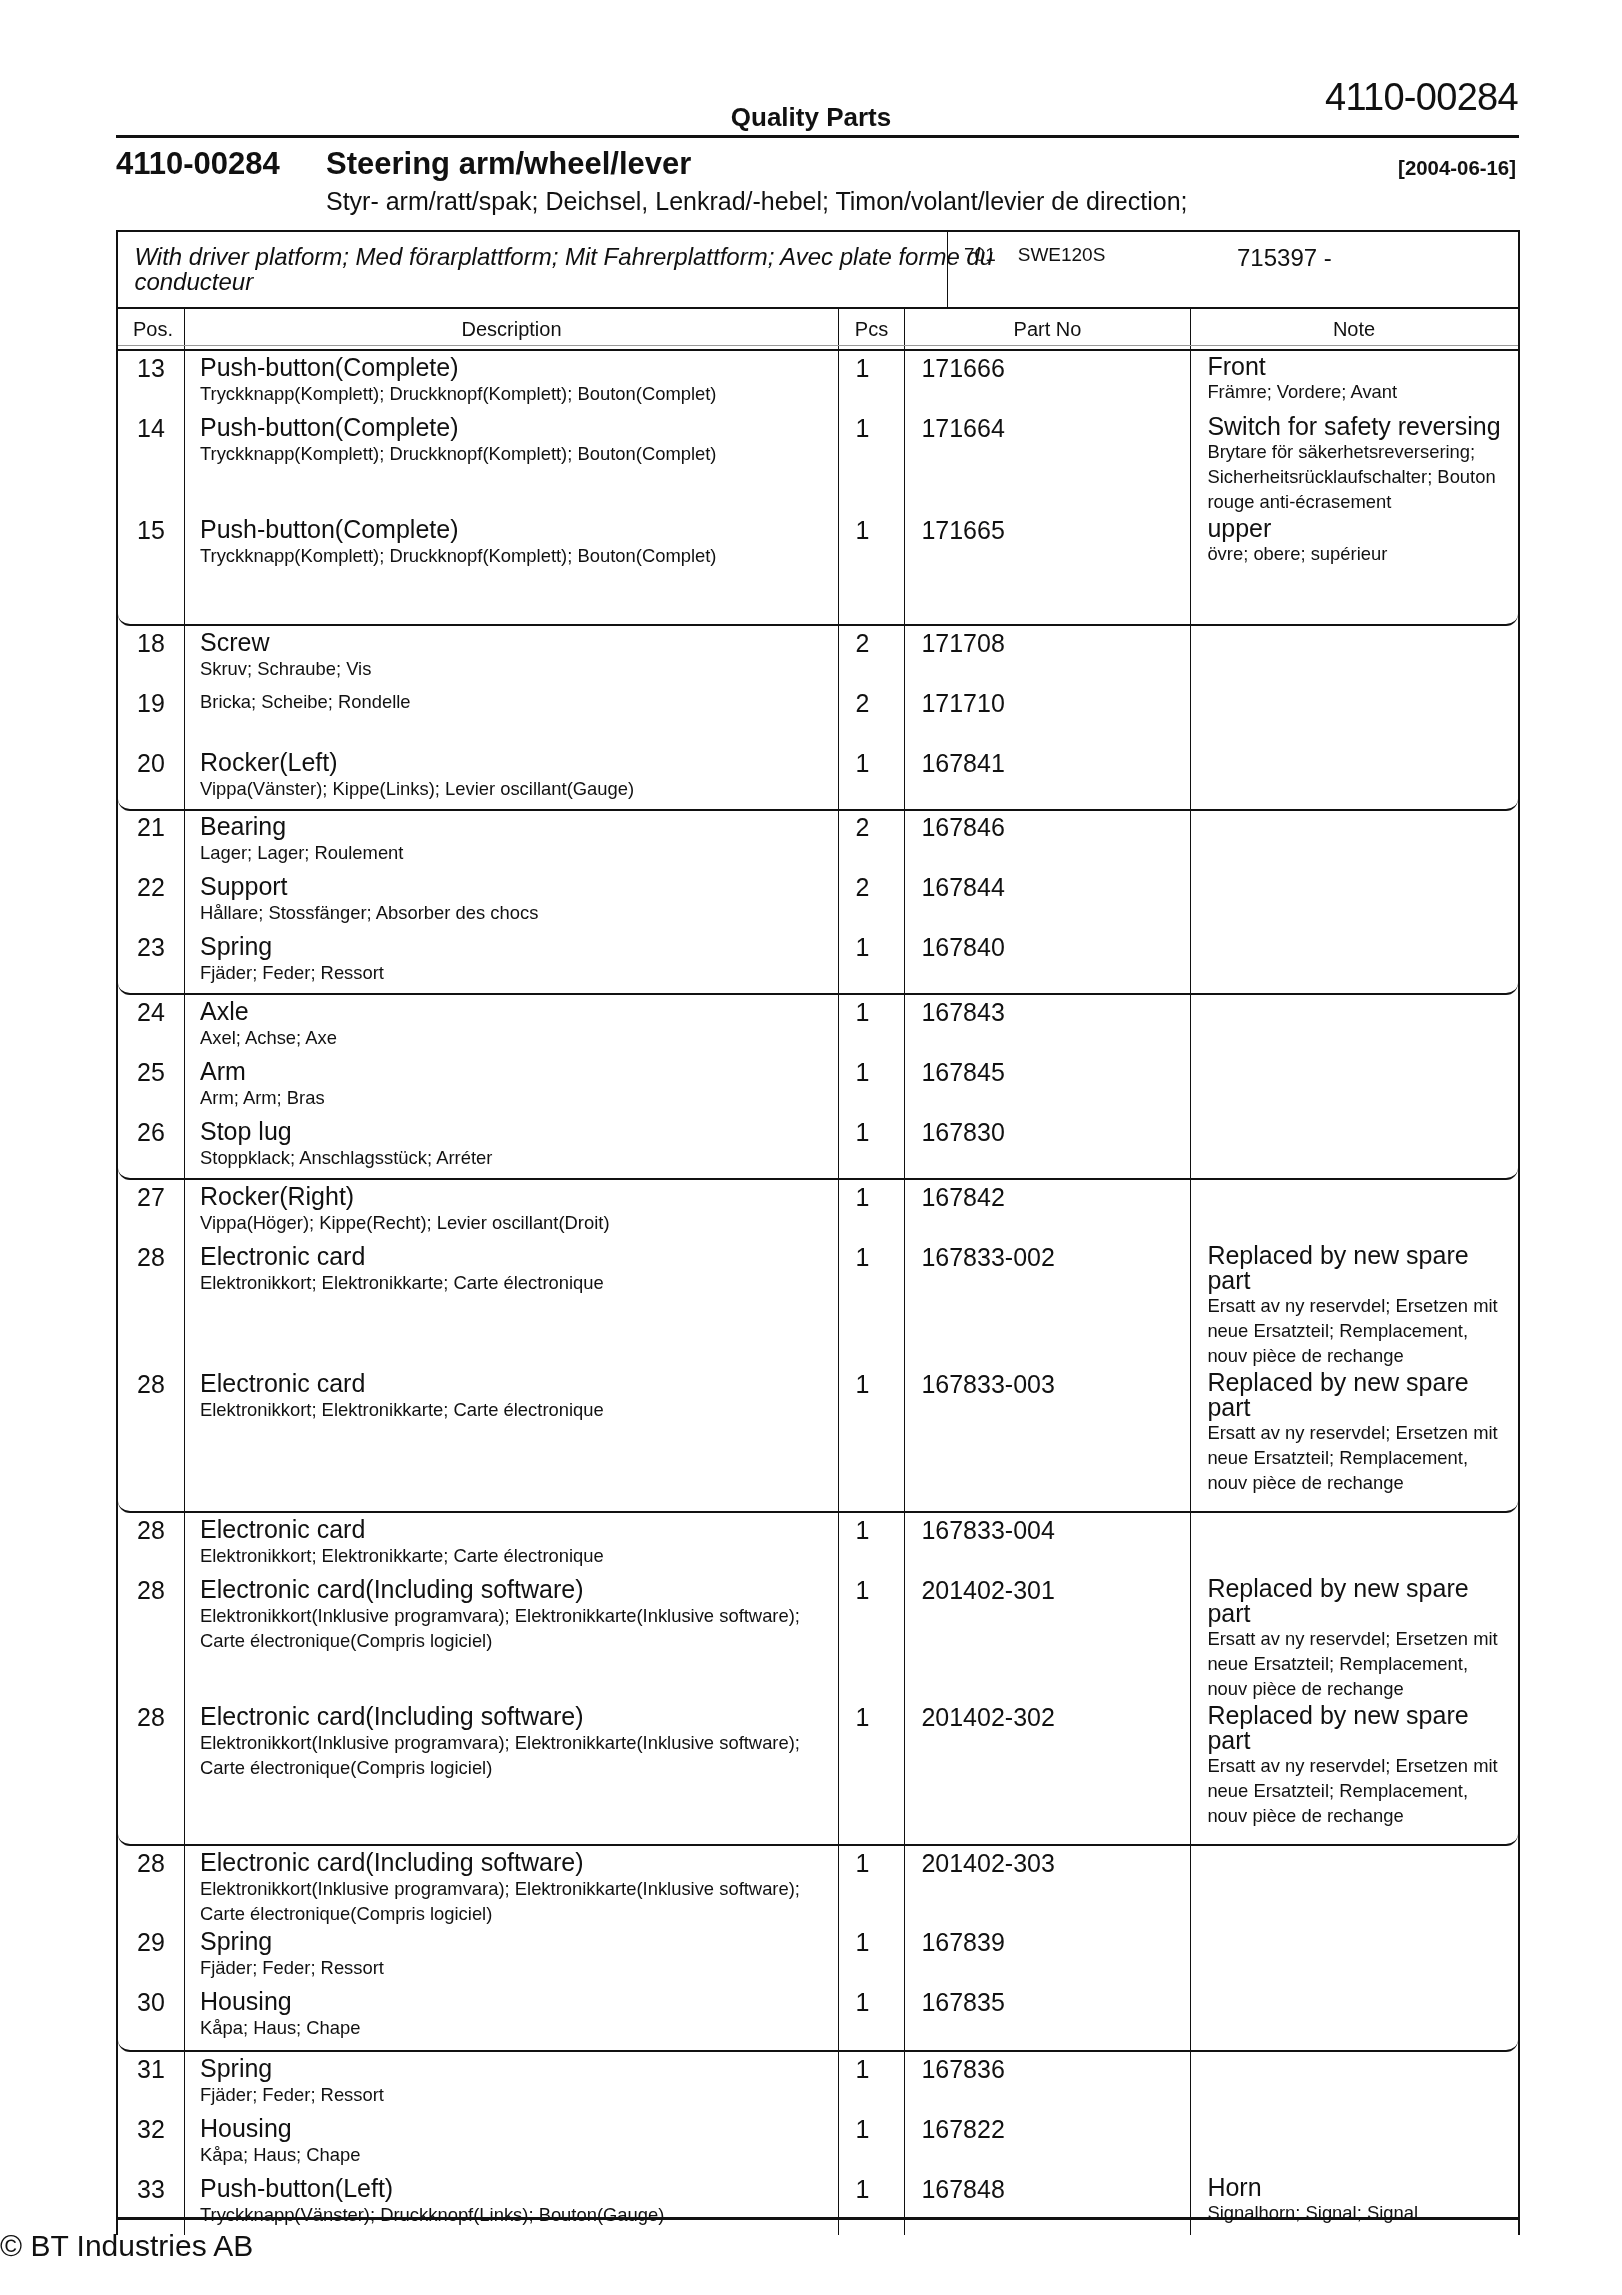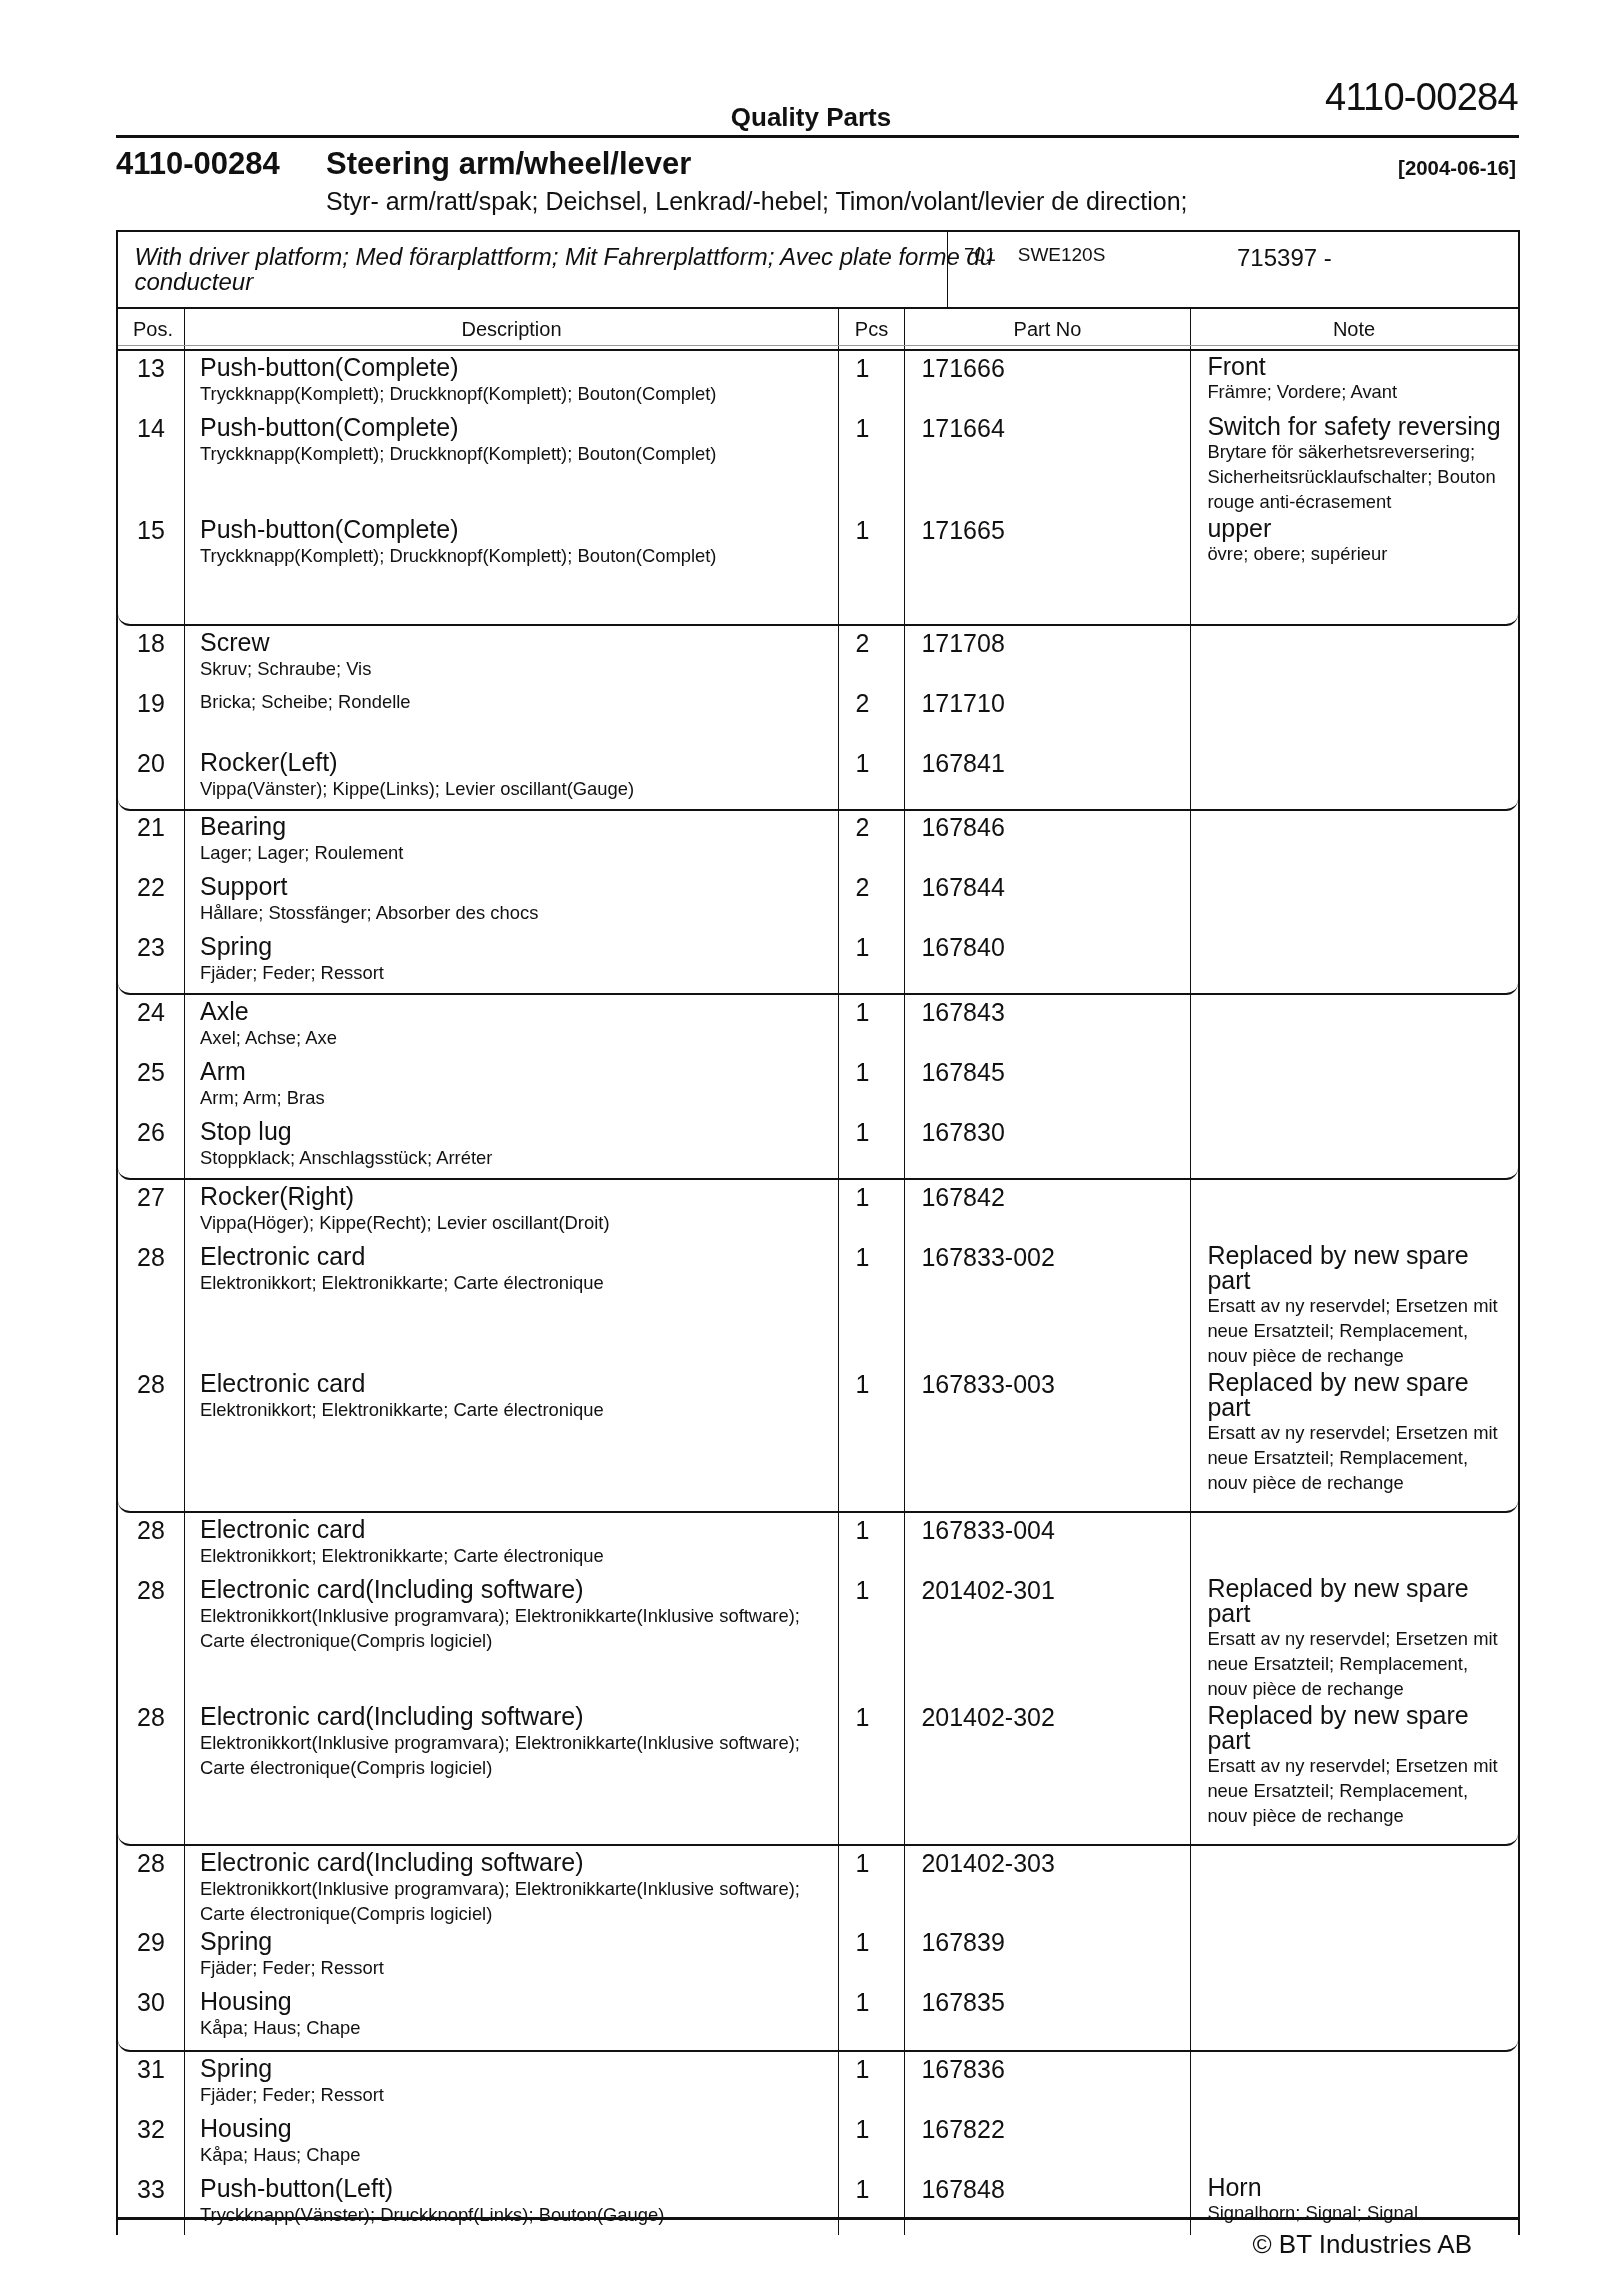--- a/index.html
+++ b/index.html
@@ -37,21 +37,21 @@
   .c-desc { padding-left:15px; }
   .c-pcs { padding-left:16.4px; font-size:25px; }
   .c-part { padding-left:16.4px; font-size:25px; }
   .c-note { padding-left:16.4px; padding-right:7px; }
   .main-txt { font-size:25px; line-height:27px; }
   .sub-txt { font-size:18.4px; line-height:25px; }
   .note-main { font-size:25px; line-height:25px; }
   .note-sub { font-size:18.4px; line-height:25px; }
 
   #bottom-rule { left:116px; width:1403px; top:2217px; height:2.7px; background:#111; }
-  #copyright { left:0; width:1472px; text-align:right; top:2229px; font-size:26px; }
+  #copyright { left:0; width:1472px; text-align:left; top:2229px; font-size:30px; }
 </style>
 </head>
 <body>
 
 <div class="abs" id="doc-code-top">4110-00284</div>
 <div class="abs" id="quality-parts">Quality Parts</div>
 <div class="abs" id="top-rule"></div>
 
 <div class="abs" id="title-code">4110-00284</div>
 <div class="abs" id="title-text">Steering arm/wheel/lever</div>

